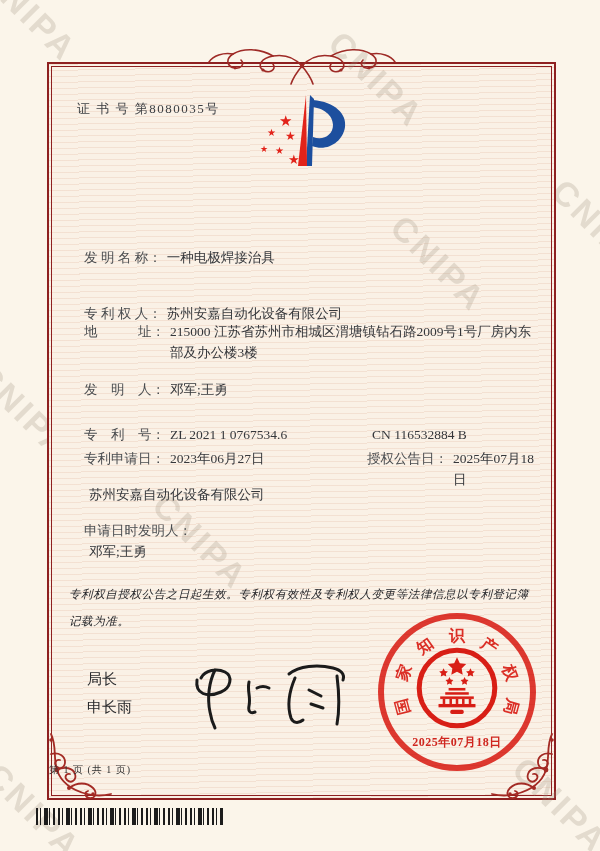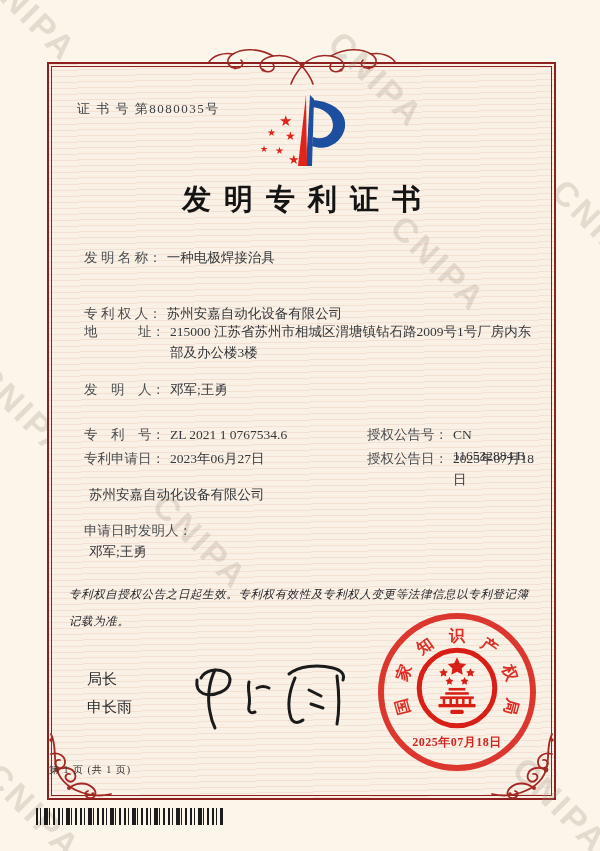--- a/index.html
+++ b/index.html
@@ -160,21 +160,20 @@
     <g fill="#e2231a" font-family="&quot;DejaVu Sans&quot;,sans-serif">
       <text x="24" y="32" font-size="15">★</text>
       <text x="12" y="42" font-size="10">★</text>
       <text x="30" y="46" font-size="12">★</text>
       <text x="5" y="58" font-size="9">★</text>
       <text x="20" y="60" font-size="10">★</text>
       <text x="33" y="70" font-size="13">★</text>
     </g>
   </svg>
 
-  <div class="title">发明专利证书</div>
 
   <div class="row" style="top:183px;">
     <span class="lbl">发 明 名 称：</span>
     <span class="val">一种电极焊接治具</span>
   </div>
   <div class="row" style="top:239px;">
     <span class="lbl">专 利 权 人：</span>
     <span class="val">苏州安嘉自动化设备有限公司</span>
   </div>
   <div class="row" style="top:257px;">
@@ -183,21 +182,20 @@
   </div>
   <div class="row" style="top:315px;">
     <span class="lbl">发　明　人：</span>
     <span class="val">邓军;王勇</span>
   </div>
 
   <div class="row" style="top:360px;">
     <span class="lbl">专　利　号：</span>
     <span class="val">ZL 2021 1 0767534.6</span>
     <span class="col2">
-      <span class="lbl">授权公告号：</span>
       <span class="val">CN 116532884 B</span>
     </span>
   </div>
   <div class="row" style="top:384px;">
     <span class="lbl">专利申请日：</span>
     <span class="val">2023年06月27日</span>
     <span class="col2">
       <span class="lbl">授权公告日：</span>
       <span class="val">2025年07月18日</span>
     </span>

